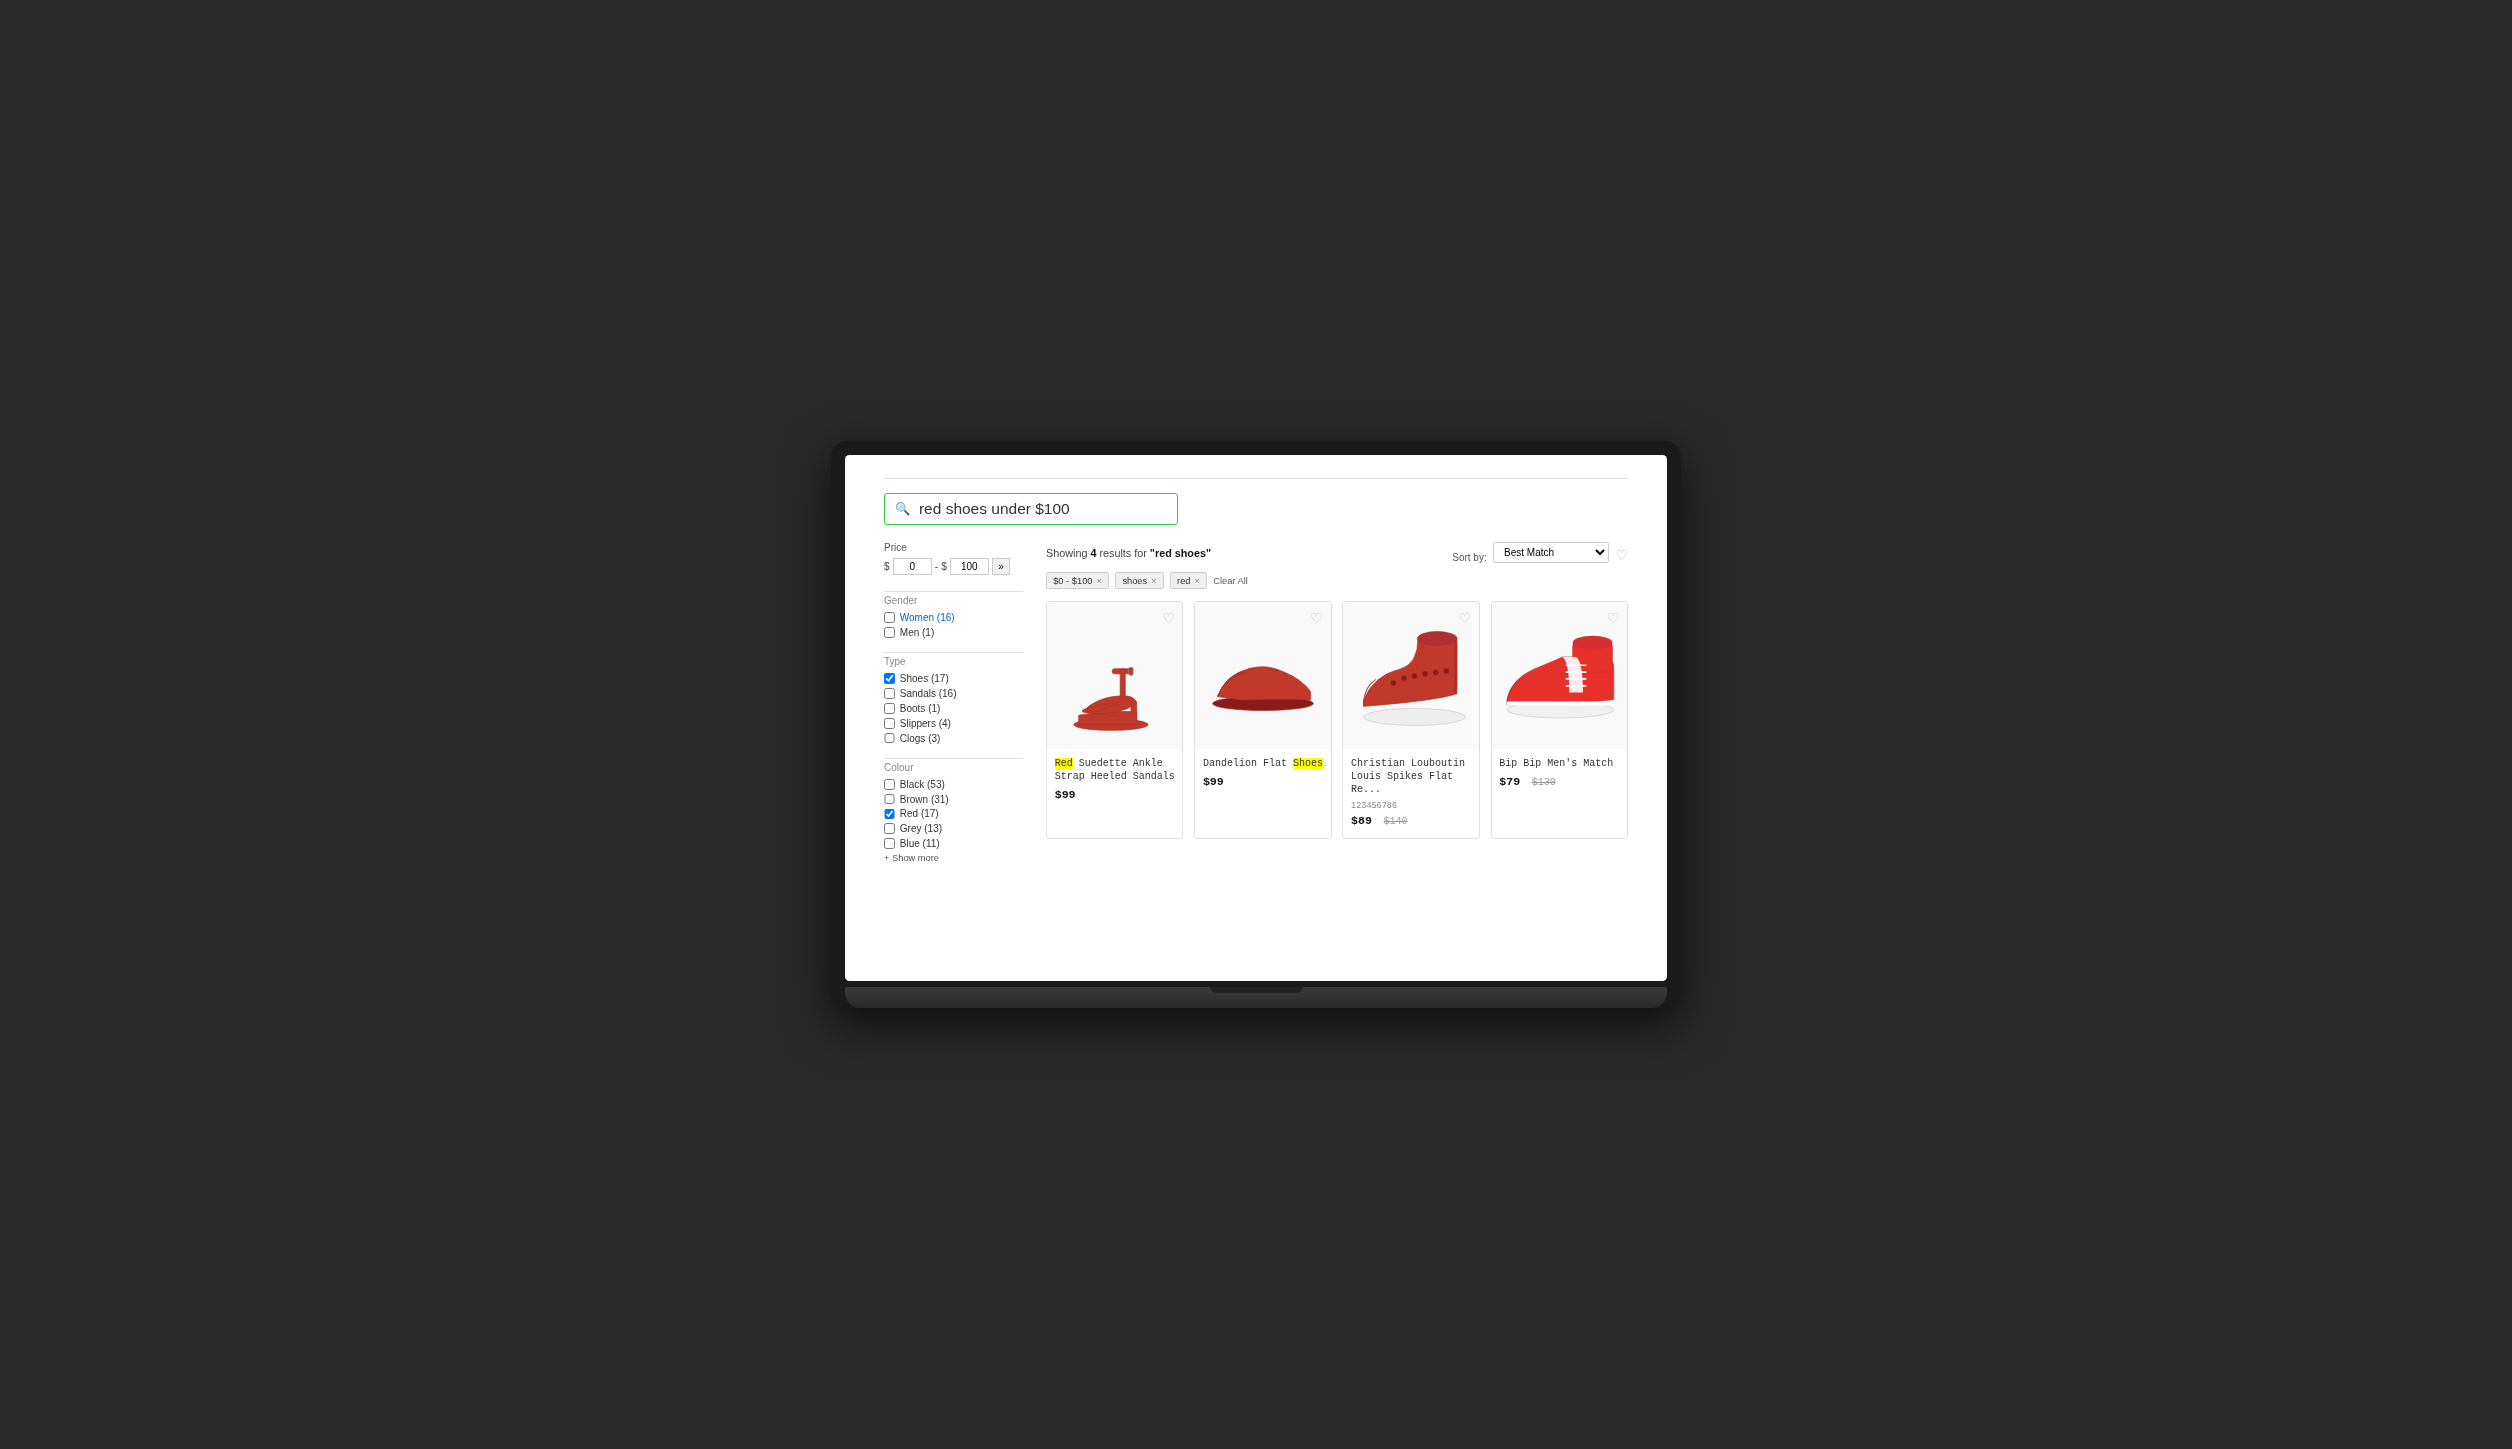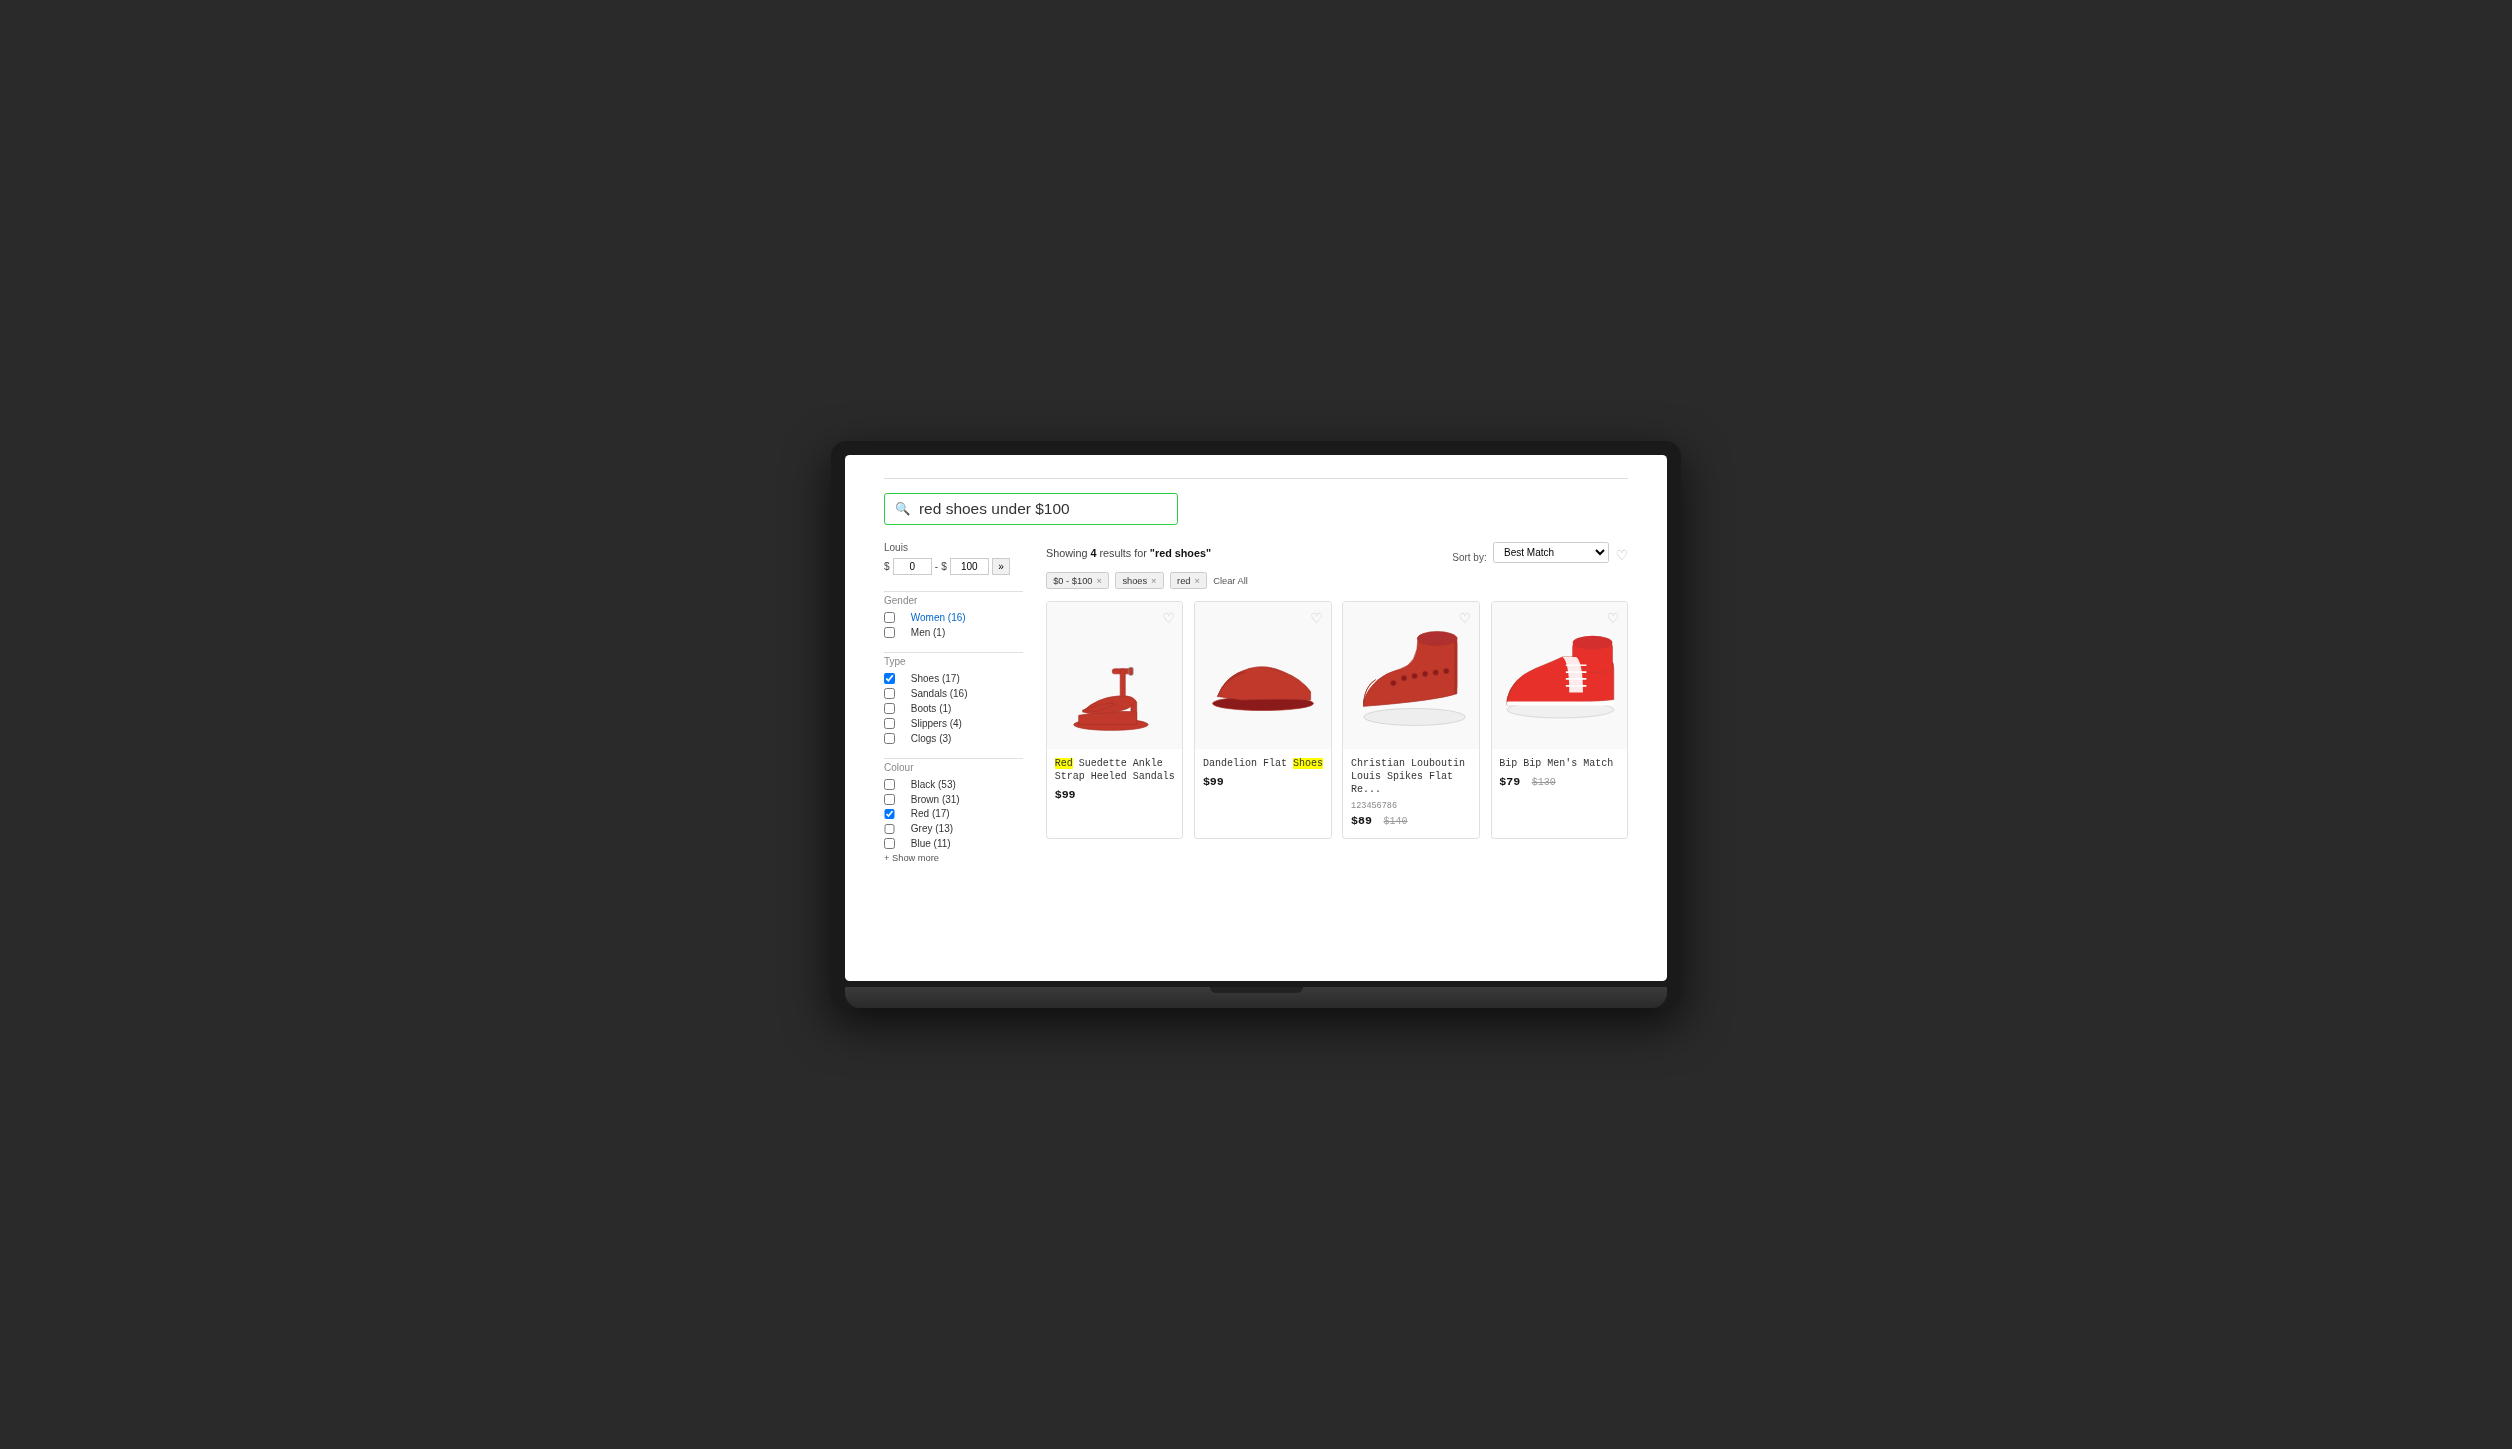--- a/index.html
+++ b/index.html
@@ -124,22 +124,22 @@
       border-top: 0.8px solid #e0e0e0;
       padding-top: 3px;
     }
     .filter-title {
       font-size: 10px;
       color: #888;
       margin-bottom: 6.2px;
     }
     .filter-item {
       display: flex;
-      align-items: flex-end;
-      gap: 16px;
+      align-items: center;
+      gap: 5px;
       font-size: 10px;
       color: #333;
       margin-bottom: 3.9px;
     }
     .filter-item input[type=checkbox] {
       width: 10.8px;
       height: 10.8px;
     }
     .filter-item a {
       color: #0066cc;
@@ -295,21 +295,21 @@
           <span class="search-icon">🔍</span>
           <input class="search-input" type="text" value="red shoes under $100" style="">
         </div>
       </div>
 
       <div class="main-layout">
 
         <div class="sidebar">
 
           <div class="price-section">
-            <div class="section-label">Louis</div>
+            <div class="section-label">Price</div>
             <div class="price-inputs">
               <span>$</span>
               <input class="price-input" type="text" value="0" style="">
               <span> - </span>
               <span>$</span>
               <input class="price-input" type="text" value="100" style="">
               <button class="price-go-btn">»</button>
             </div>
           </div>
 

